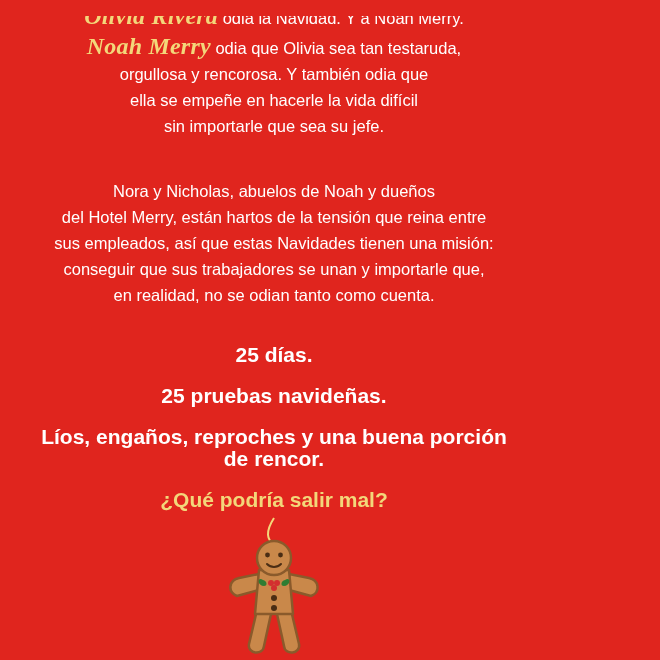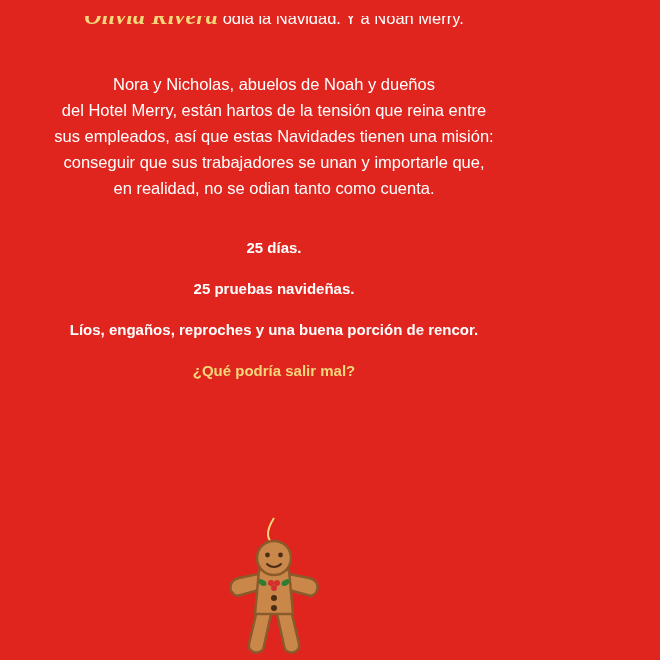--- a/index.html
+++ b/index.html
@@ -61,21 +61,21 @@
   }
   .block-3 {
     margin-top: 39px;
     line-height: 26px;
   }
   .bold-lines {
     margin-top: 36px;
   }
   .bold-line {
     font-weight: 700;
-    font-size: 15px;
+    font-size: 21px;
     line-height: 22px;
     margin-bottom: 19px;
     color: #ffffff;
     text-align: center;
   }
   .bold-line.gold {
     color: #f3d77a;
     margin-bottom: 12px;
   }
   .cookie-wrap {
@@ -96,20 +96,28 @@
 <body>
 
 <div class="page">
 
   <div class="clipped-line">
     <div class="inner">
       <span class="name-gold">Olivia Rivera</span><span> odia la Navidad. Y a Noah Merry.</span>
     </div>
   </div>
 
+  <div class="para block-1">
+    <div>
+      <span class="name-gold">Noah Merry</span><span> odia que Olivia sea tan testaruda,</span>
+    </div>
+    <div>orgullosa y rencorosa. Y también odia que</div>
+    <div>ella se empeñe en hacerle la vida difícil</div>
+    <div>sin importarle que sea su jefe.</div>
+  </div>
 
   <div class="para block-3">
     <div>Nora y Nicholas, abuelos de Noah y dueños</div>
     <div>del Hotel Merry, están hartos de la tensión que reina entre</div>
     <div>sus empleados, así que estas Navidades tienen una misión:</div>
     <div>conseguir que sus trabajadores se unan y importarle que,</div>
     <div>en realidad, no se odian tanto como cuenta.</div>
   </div>
 
   <div class="bold-lines">

